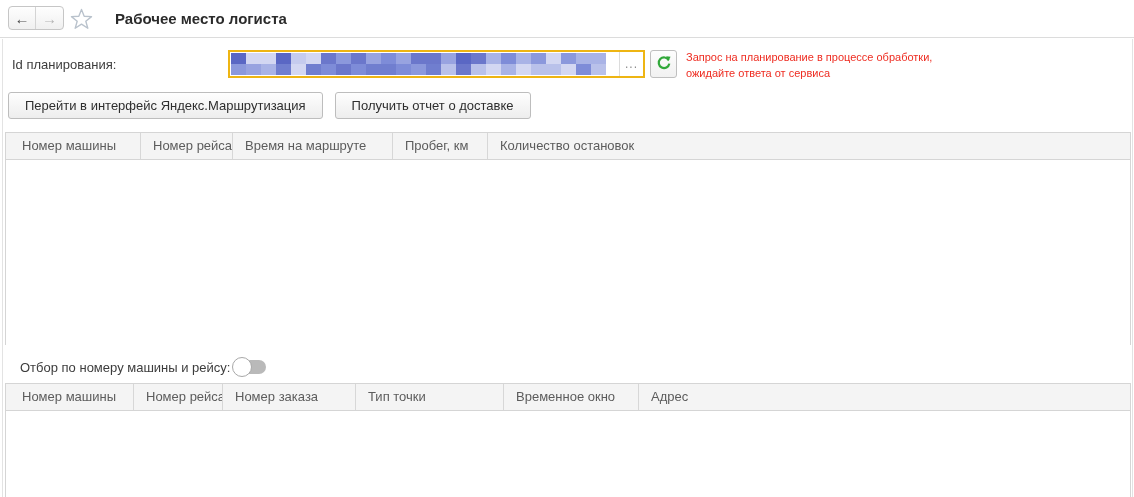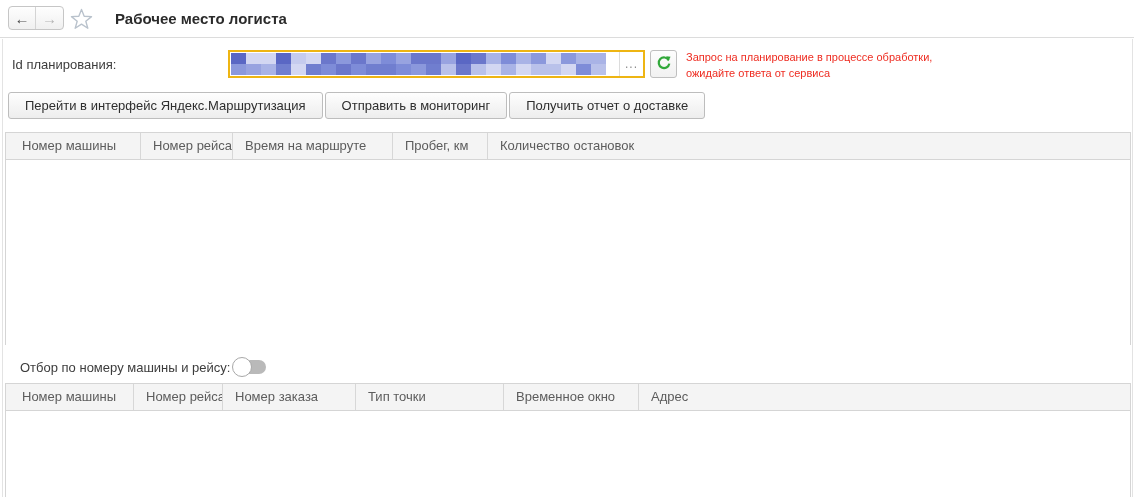--- a/index.html
+++ b/index.html
@@ -35,21 +35,21 @@
   .plan-choose { flex:0 0 24px; border-left:1px solid #dcdcdc; color:#8a8a8a;
     display:flex; align-items:center; justify-content:center; font-size:12px;
     letter-spacing:1px; cursor:pointer; background:#fff; }
   .refresh-btn { position:absolute; left:650px; top:50px; width:27px; height:28px;
     border:1px solid #bfbfbf; border-radius:3px; background:linear-gradient(#fdfdfd,#f1f1f1);
     display:flex; align-items:center; justify-content:center; cursor:pointer; }
   .status-msg { position:absolute; left:686px; top:49px; width:448px;
     color:var(--status_red,#ee2c21); font-size:11px; line-height:16px; }
 
   
-  .toolbar { position:absolute; left:8px; top:92px; display:flex; gap:2px; }
+  .toolbar { position:absolute; left:8px; top:92px; display:flex; gap:12px; }
   .tbtn { height:27px; padding:0 16px; border:1px solid #bdbdbd; border-radius:3px;
     background:linear-gradient(#fefefe,#ededed); color:#2e2e2e; font-size:13px;
     font-family:inherit; cursor:pointer; white-space:nowrap; }
 
   
   .grid { position:absolute; left:5px; width:1126px; background:#fff;
     border:1px solid #d5d5d5; }
   .grid-header { display:flex; background:#f4f4f4; border-bottom:1px solid #d5d5d5; }
   .gh-cell { height:26px; line-height:26px; padding-left:12px; color:#5c5c5c;
     border-right:1px solid #d7d7d7; white-space:nowrap; overflow:hidden; font-size:13px; }
@@ -155,21 +155,20 @@
   </span>
 </button>
 
 <div class="status-msg">
   <div>Запрос на планирование в процессе обработки,</div>
   <div>ожидайте ответа от сервиса</div>
 </div>
 
 <div class="toolbar">
   <button class="tbtn">Перейти в интерфейс Яндекс.Маршрутизация</button>
-  <button class="tbtn">Отправить в мониторинг</button>
   <button class="tbtn">Получить отчет о доставке</button>
 </div>
 
 <div class="grid" id="routes-table">
   <div class="grid-header">
     <div class="gh-cell first" style="width:135px">Номер машины</div>
     <div class="gh-cell" style="width:92px">Номер рейса</div>
     <div class="gh-cell" style="width:160px">Время на маршруте</div>
     <div class="gh-cell" style="width:95px">Пробег, км</div>
     <div class="gh-cell" style="flex:1">Количество остановок</div>

